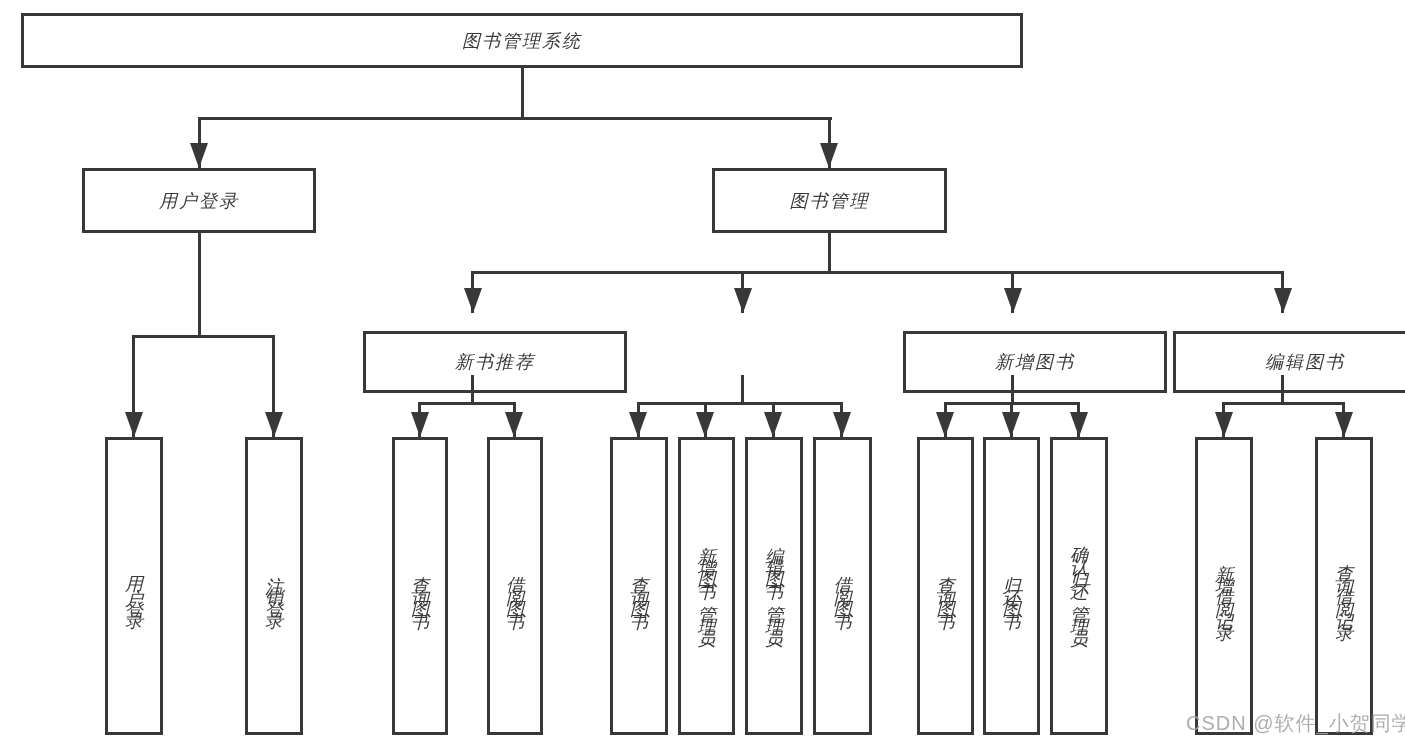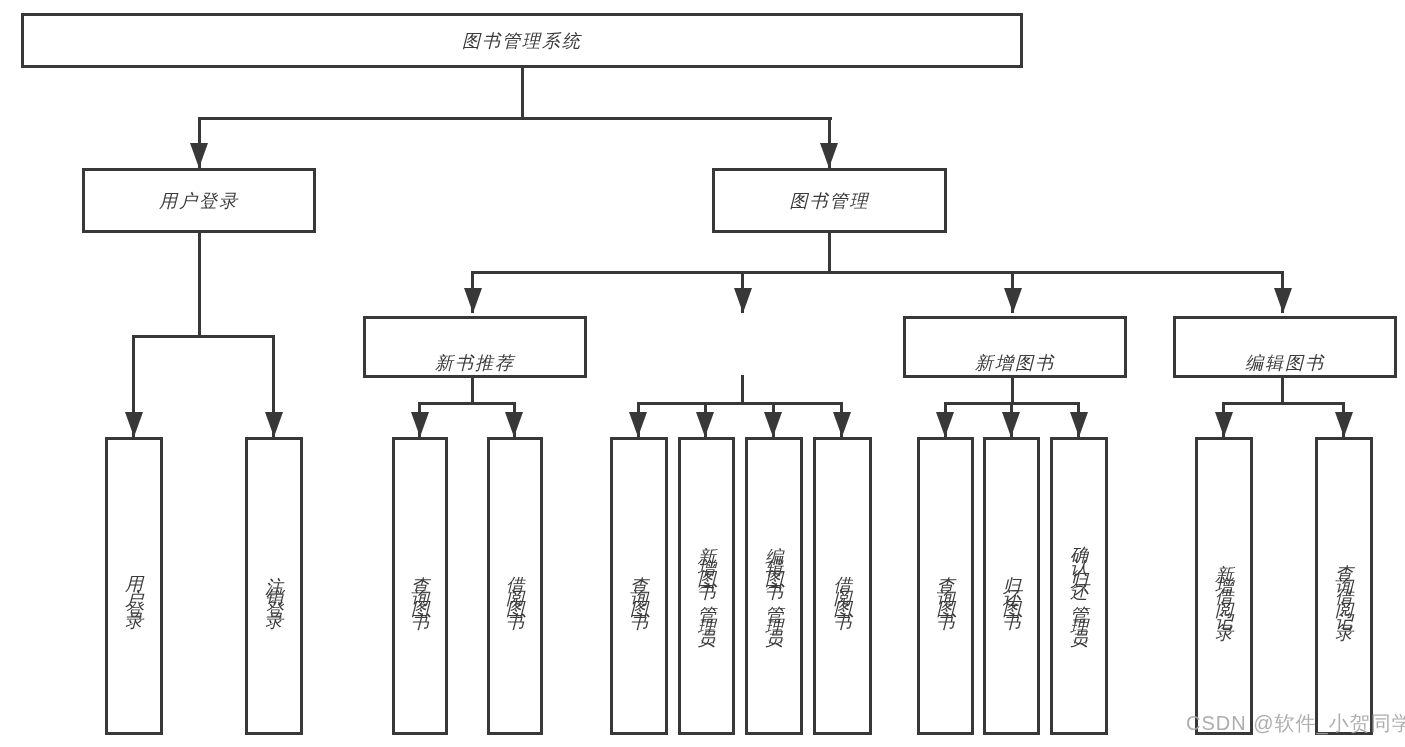--- a/index.html
+++ b/index.html
@@ -14,21 +14,21 @@
     font-style:italic;
   }
   .node.h{font-size:18px;letter-spacing:2px;white-space:nowrap;}
   .node.v{top:437px;height:298px;}
   .node.v .vtxt{
     writing-mode:vertical-rl;text-orientation:mixed;
     font-size:18px;letter-spacing:12px;line-height:1.0;
   }
   .root{left:21px;top:13px;width:1002px;height:55px;}
   .lvl2{top:168px;height:65px;}
-  .lvl3{top:316px;height:62px;width:224px;align-items:flex-end;}
+  .lvl3{top:331px;height:62px;width:264px;}
   .line{position:absolute;background:#383838;}
   .arrow{
     position:absolute;width:0;height:0;
     border-left:9px solid transparent;border-right:9px solid transparent;
     border-top:25px solid #383838;
   }
   .watermark{
     position:absolute;left:1186px;top:710px;z-index:10;
     font-size:20px;color:rgba(165,165,165,0.9);letter-spacing:1px;white-space:nowrap;
   }

